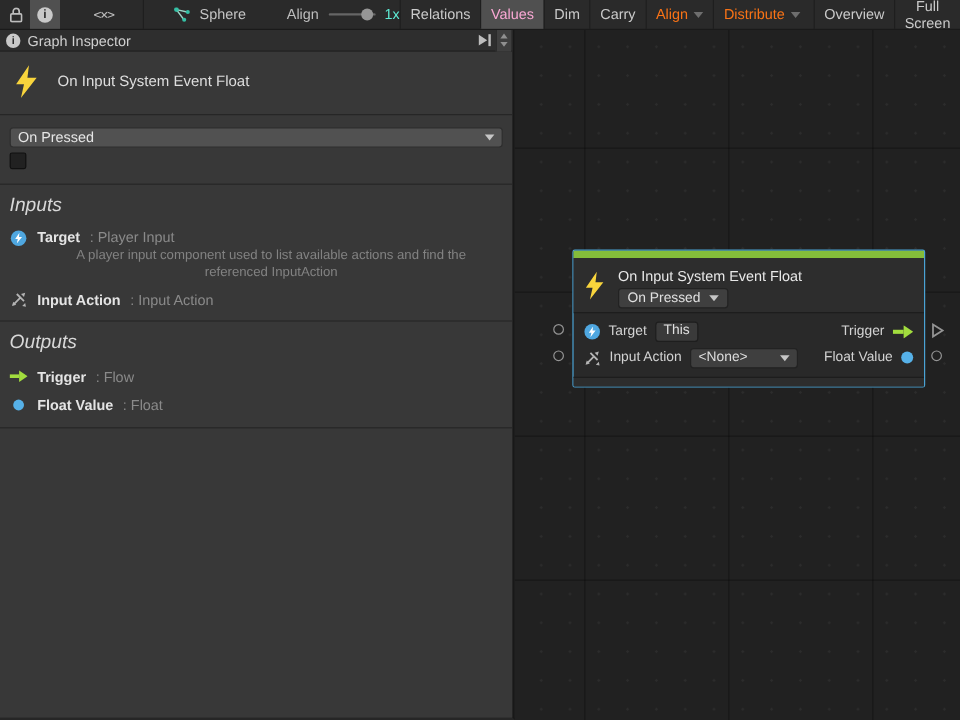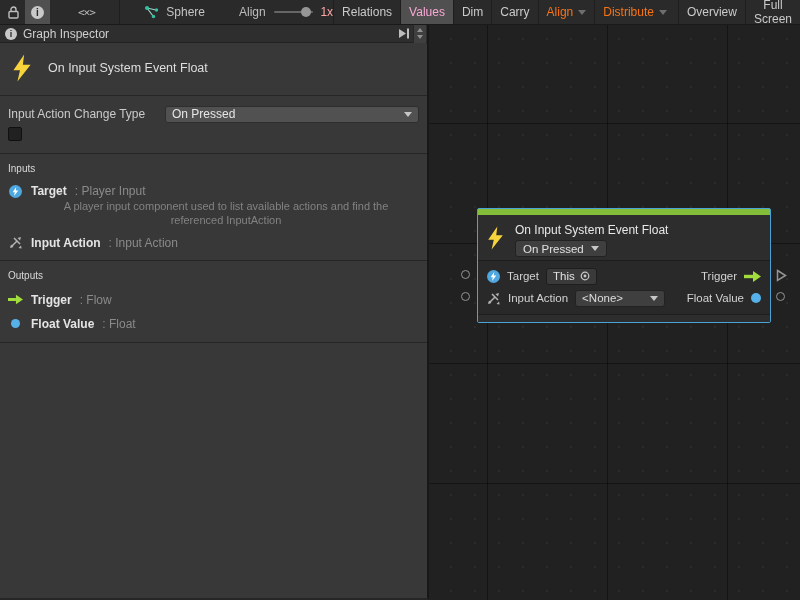--- a/index.html
+++ b/index.html
@@ -24,21 +24,21 @@
   .tool-btn.active { background:#505050; }
   .info-circle { width:13px; height:13px; border-radius:50%; background:#c9c9c9; color:#2a2a2a;
                  font-size:10px; font-weight:bold; display:flex; align-items:center; justify-content:center; }
   .code-glyph { font-family:"DejaVu Sans Mono", monospace; font-size:11px; color:#bdbdbd; letter-spacing:-1px;}
   .vsep { width:1px; background:#1e1e1e; margin:0 2px; }
   .sphere-item { display:flex; align-items:center; gap:7px; padding:0 8px; margin-left:16px; }
   .zoom-label { display:flex; align-items:center; margin-left:26px; color:#bdbdbd; }
   .slider { position:relative; width:94px; display:flex; align-items:center; margin-left:8px; }
   .slider .track { width:100%; height:2px; background:#666; border-radius:1px; }
   .slider .handle { position:absolute; right:2px; width:10px; height:10px; border-radius:50%; background:#969696; }
-  .zoom-val { display:flex; align-items:center; margin-left:7px; color:#fca5a5; }
+  .zoom-val { display:flex; align-items:center; margin-left:7px; color:#5eead4; }
   .tb-group { margin-left:auto; display:flex; align-items:stretch;text-align:center; }
   .tbtn { display:flex; align-items:center; gap:5px; padding:0 8px; border-left:1px solid #1e1e1e; color:#cacaca; }
   .tbtn.active { background:#505050; color:#f9a8d4; }
   .tbtn.disabled { color:#f97316; }
   .caret { width:0; height:0; border-left:4px solid transparent; border-right:4px solid transparent;
            border-top:5px solid #bdbdbd; }
   .tbtn.disabled .caret { border-top-color:#6e6e6e; }
 
   
   .main { flex:1; display:flex; min-height:0; }
@@ -61,21 +61,21 @@
   .divider { height:1px; background:#262626; }
 
   .form { padding:8px 0 9px; }
   .frow { display:flex; align-items:center; height:20px; padding:0 8px; }
   .frow .lbl { width:157px; color:#cacaca; }
   .select { flex:1; height:17px; background:#515151; border:1px solid #2e2e2e; border-radius:3px;
             display:flex; align-items:center; padding:0 6px; color:#e6e6e6; }
   .select .caret { margin-left:auto; border-top-color:#c6c6c6; }
   .checkbox { width:14px; height:14px; background:#212121; border:1px solid #101010; border-radius:2px; }
 
-  .sec-head { padding:9px 8px 7px; color:#d8d8d8; font-size:10px; }
+  .sec-head { padding:9px 8px 7px; color:#d8d8d8; font-size:16px;font-style:italic; }
   .pdoc { padding:3px 8px 2px; }
   .pdoc-head { display:flex; align-items:center; gap:8px; }
   .pname { font-weight:bold; color:#e4e4e4; }
   .ptype { color:#8a8a8a; }
   .pdoc-desc { margin:2px 0 3px 29px; max-width:378px; color:#828282; font-size:11px; line-height:1.25;text-align:center; }
   .outrow { display:flex; align-items:center; gap:8px; padding:5px 8px; }
   .icon-cell { width:15px; display:flex; justify-content:center; }
 
   .pi-icon { width:13px; height:13px; border-radius:50%; background:#4fa7e0; display:flex; align-items:center; justify-content:center; }
   .dot-blue { width:9px; height:9px; border-radius:50%; background:#56b1e8; }
@@ -96,21 +96,21 @@
   .node-titles { display:flex; flex-direction:column; }
   .node-title { color:#e8e8e8; font-size:12px; margin-top:4px; }
   .mode-chip { align-self:flex-start; margin-top:3px; display:flex; align-items:center; gap:7px;
                background:#3f3f3f; border:1px solid #222; border-radius:3px; padding:0 7px; height:17px;
                font-size:11.5px; color:#e0e0e0; }
   .mode-chip .caret { border-top-color:#c6c6c6; }
   .node-body { border-top:1px solid #1d1d1d; padding:4px 9px 5px; font-size:11.5px; color:#d2d2d2; }
   .prow { height:22px; display:flex; align-items:center; gap:7px; }
   .prow .rside { margin-left:auto; display:flex; align-items:center; gap:7px; }
   .this-chip { display:flex; align-items:center; gap:5px; background:#3a3a3a; border:1px solid #1e1e1e;
-               border-radius:3px; height:17px; padding:0 6px; color:#e0e0e0; }
+               border-radius:3px; height:17px; padding:0 6px; color:#e0e0e0;flex-direction:column; }
   .none-select { display:flex; align-items:center; background:#3f3f3f; border:1px solid #222;
                  border-radius:3px; height:17px; width:90px; padding:0 6px; color:#dddddd; }
   .none-select .caret { margin-left:auto; border-top-color:#c6c6c6; }
   .node-footer { height:8px; background:#2d2d2d; border-top:1px solid #1d1d1d; }
   .dot-blue-lg { width:10px; height:10px; border-radius:50%; background:#56b1e8; }
 
   .port-circle { position:absolute; width:9px; height:9px; border:1.5px solid #949494; border-radius:50%; }
   .port-tri { position:absolute; }
 </style>
 </head>
@@ -200,21 +200,20 @@
       <div class="insp-title">
         <svg width="20" height="28" viewBox="0 0 14 19">
           <polygon points="8.5,0 1,11 5.6,11 3.8,19 13,7.2 7.6,7.2" fill="#f8d43c"></polygon>
         </svg>
         <span class="t">On Input System Event Float</span>
       </div>
       <div class="divider"></div>
 
       <div class="form">
         <div class="frow">
-          <span class="lbl">Input Action Change Type</span>
           <div class="select">
             <span>On Pressed</span>
             <span class="caret"></span>
           </div>
         </div>
         <div class="frow">
           <div class="checkbox"></div>
         </div>
       </div>
       <div class="divider"></div>

